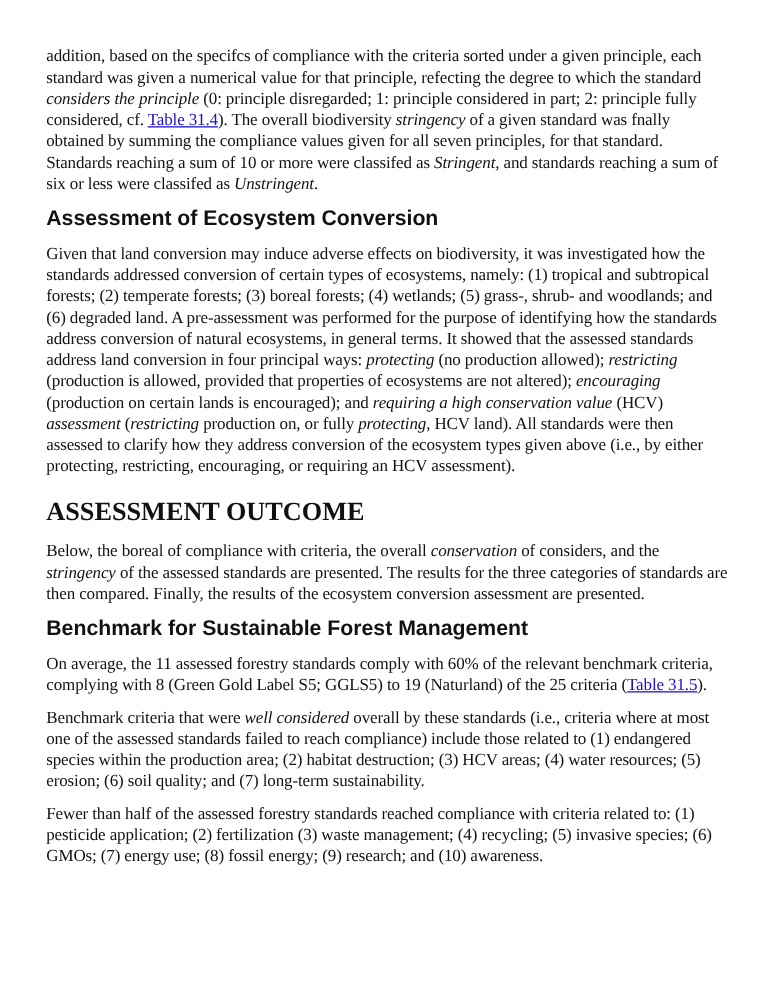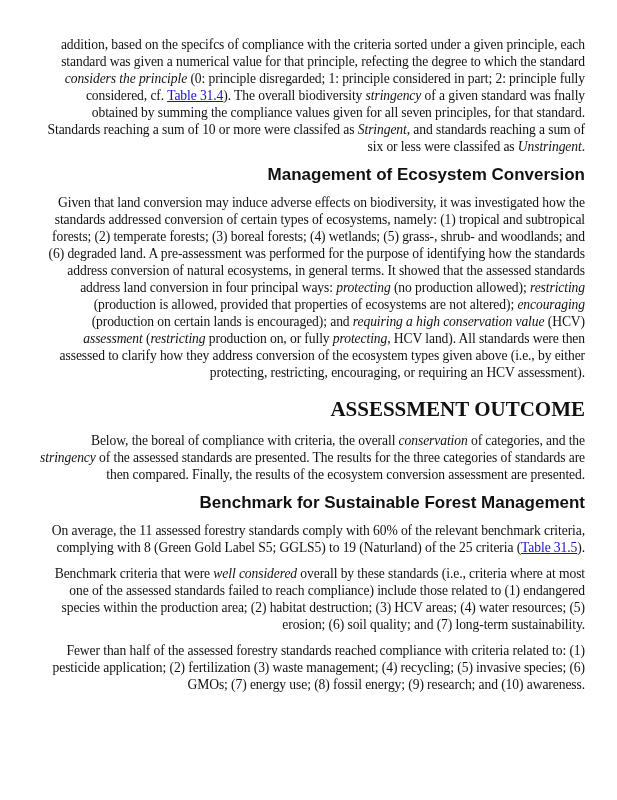--- a/index.html
+++ b/index.html
@@ -12,21 +12,20 @@
       height: 800px;
       overflow: hidden;
       position: relative;
       color: #111111;
     }
     .page {
       position: absolute;
       left: 37px;
       top: 36px;
       width: 548px;
-      text-align: right;
     }
     p {
       font-family: "Liberation Serif", serif;
       font-size: 13.6px;
       line-height: 17px;
       margin: 0 0 9px 0;
       letter-spacing: -0.1px;
     }
     h2 {
       font-family: "Liberation Sans", sans-serif;
@@ -50,27 +49,27 @@
     }
     em { font-style: italic; }
   </style>
 </head>
 <body>
 
 <div class="page">
 
   <p><span>addition, based on the specifcs of compliance with the criteria sorted under a given principle, each standard was given a numerical value for that principle, refecting the degree to which the standard </span><em>considers the principle</em><span> (0: principle disregarded; 1: principle considered in part; 2: principle fully considered, cf. </span><a class="link" href="#">Table 31.4</a><span>). The overall biodiversity </span><em>stringency</em><span> of a given standard was fnally obtained by summing the compliance values given for all seven principles, for that standard. Standards reaching a sum of 10 or more were classifed as </span><em>Stringent</em><span>, and standards reaching a sum of six or less were classifed as </span><em>Unstringent</em><span>.</span></p>
 
-  <h2>Management of Ecosystem Conversion</h2>
+  <h2>Assessment of Ecosystem Conversion</h2>
 
   <p><span>Given that land conversion may induce adverse effects on biodiversity, it was investigated how the standards addressed conversion of certain types of ecosystems, namely: (1) tropical and subtropical forests; (2) temperate forests; (3) boreal forests; (4) wetlands; (5) grass-, shrub- and woodlands; and (6) degraded land. A pre-assessment was performed for the purpose of identifying how the standards address conversion of natural ecosystems, in general terms. It showed that the assessed standards address land conversion in four principal ways: </span><em>protecting</em><span> (no production allowed); </span><em>restricting</em><span> (production is allowed, provided that properties of ecosystems are not altered); </span><em>encouraging</em><span> (production on certain lands is encouraged); and </span><em>requiring a high conservation value</em><span> (HCV) </span><em>assessment</em><span> (</span><em>restricting</em><span> production on, or fully </span><em>protecting</em><span>, HCV land). All standards were then assessed to clarify how they address conversion of the ecosystem types given above (i.e., by either protecting, restricting, encouraging, or requiring an HCV assessment).</span></p>
 
   <h1>ASSESSMENT OUTCOME</h1>
 
-  <p><span>Below, the boreal of compliance with criteria, the overall </span><em>conservation</em><span> of categories, and the </span><em>stringency</em><span> of the assessed standards are presented. The results for the three categories of standards are then compared. Finally, the results of the ecosystem conversion assessment are presented.</span></p>
+  <p><span>Below, the boreal of compliance with criteria, the overall </span><em>conservation</em><span> of considers, and the </span><em>stringency</em><span> of the assessed standards are presented. The results for the three categories of standards are then compared. Finally, the results of the ecosystem conversion assessment are presented.</span></p>
 
   <h2>Benchmark for Sustainable Forest Management</h2>
 
   <p><span>On average, the 11 assessed forestry standards comply with 60% of the relevant benchmark criteria, complying with 8 (Green Gold Label S5; GGLS5) to 19 (Naturland) of the 25 criteria (</span><a class="link" href="#">Table 31.5</a><span>).</span></p>
 
   <p><span>Benchmark criteria that were </span><em>well considered</em><span> overall by these standards (i.e., criteria where at most one of the assessed standards failed to reach compliance) include those related to (1) endangered species within the production area; (2) habitat destruction; (3) HCV areas; (4) water resources; (5) erosion; (6) soil quality; and (7) long-term sustainability.</span></p>
 
   <p><span>Fewer than half of the assessed forestry standards reached compliance with criteria related to: (1) pesticide application; (2) fertilization (3) waste management; (4) recycling; (5) invasive species; (6) GMOs; (7) energy use; (8) fossil energy; (9) research; and (10) awareness.</span></p>
 
 </div>

